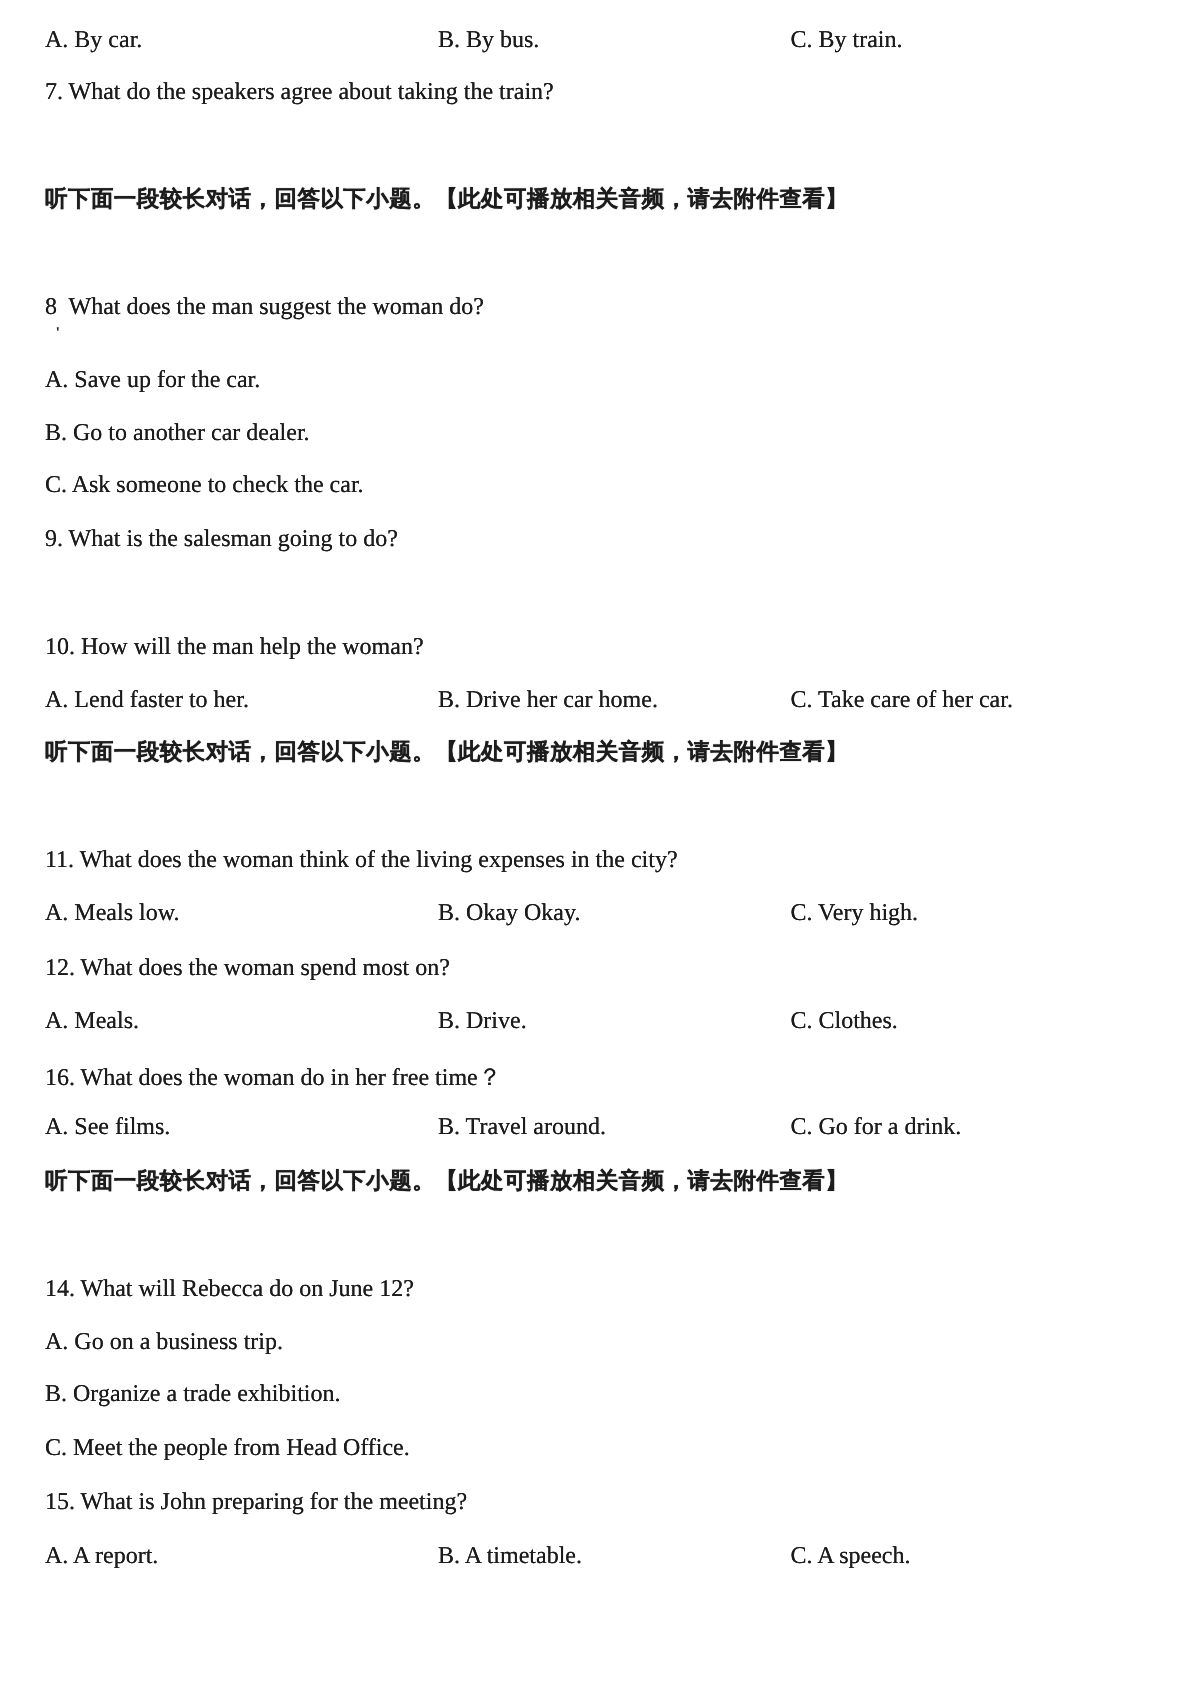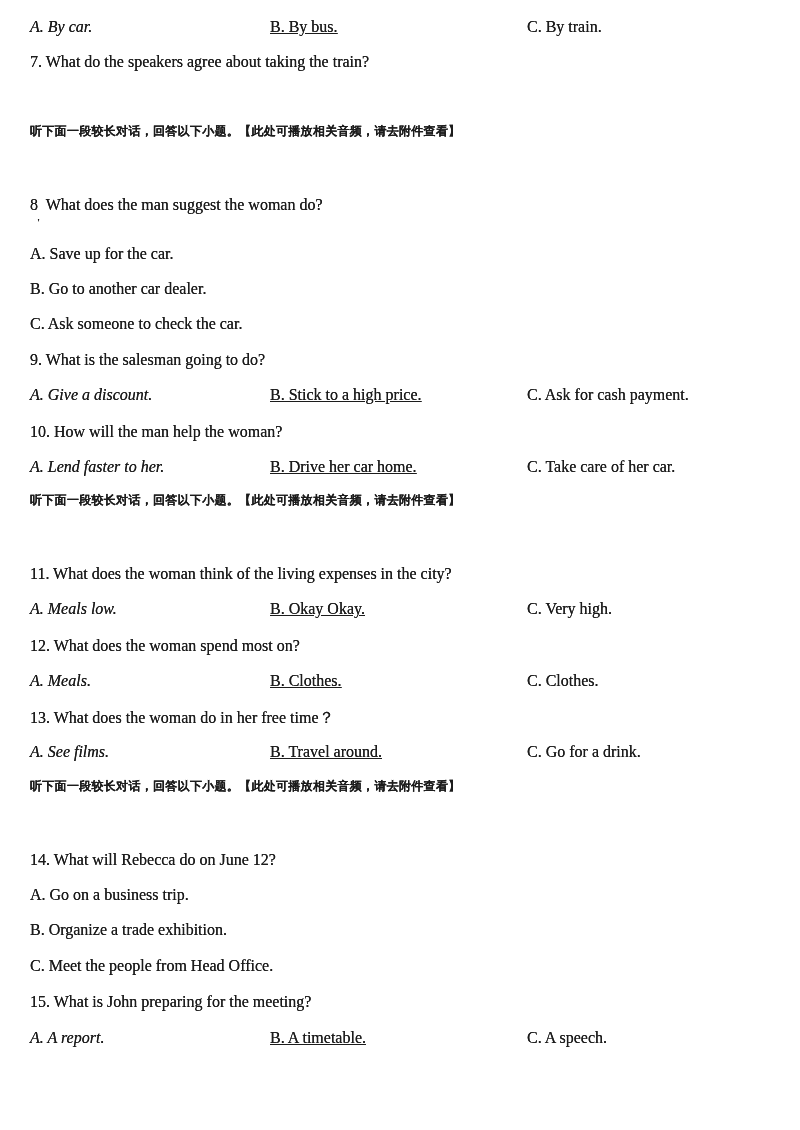--- a/index.html
+++ b/index.html
@@ -14,25 +14,25 @@
     overflow: hidden;
   }
   .line {
     position: absolute;
     left: 30px;
     right: 10px;
     height: 22px;
     white-space: nowrap;
     text-shadow: 0 0 0.4px #1c1c1c; 
   }
-  .row .col-a { position: absolute; left: 0; font-style: italic; }
-  .row .col-b { position: absolute; left: 240px; text-decoration: underline; }
+  .row .col-a { position: absolute; left: 0; }
+  .row .col-b { position: absolute; left: 262px; }
   .row .col-c { position: absolute; left: 497px; }
   .cn {
-    font-size: 12px;
+    font-size: 15px;
     font-weight: bold;
     letter-spacing: 0.3px;
     text-shadow: 0 0 0.5px #1c1c1c;
   }
   .stray {
     position: absolute;
     left: 37px;
     font-size: 11px;
     font-weight: bold;
   }
@@ -52,50 +52,45 @@
 
   <div class="line cn" style="top:123px">听下面一段较长对话，回答以下小题。【此处可播放相关音频，请去附件查看】</div>
 
   <div class="line" style="top:196px">8&nbsp; What does the man suggest the woman do?</div>
   <span class="stray" style="top:216px">'</span>
   <div class="line" style="top:245px">A. Save up for the car.</div>
   <div class="line" style="top:280px">B. Go to another car dealer.</div>
   <div class="line" style="top:315px">C. Ask someone to check the car.</div>
 
   <div class="line" style="top:351px">9. What is the salesman going to do?</div>
-  <div class="line row" style="top:386px">
-    <span class="col-a">A. Give a discount.</span>
-    <span class="col-b">B. Stick to a high price.</span>
-    <span class="col-c">C. Ask for cash payment.</span>
-  </div>
 
   <div class="line" style="top:423px">10. How will the man help the woman?</div>
   <div class="line row" style="top:458px">
     <span class="col-a">A. Lend faster to her.</span>
     <span class="col-b">B. Drive her car home.</span>
     <span class="col-c">C. Take care of her car.</span>
   </div>
 
   <div class="line cn" style="top:492px">听下面一段较长对话，回答以下小题。【此处可播放相关音频，请去附件查看】</div>
 
   <div class="line" style="top:565px">11. What does the woman think of the living expenses in the city?</div>
   <div class="line row" style="top:600px">
     <span class="col-a">A. Meals low.</span>
     <span class="col-b">B. Okay Okay.</span>
     <span class="col-c">C. Very high.</span>
   </div>
 
   <div class="line" style="top:637px">12. What does the woman spend most on?</div>
   <div class="line row" style="top:672px">
     <span class="col-a">A. Meals.</span>
-    <span class="col-b">B. Clothes.</span>
+    <span class="col-b">B. Drive.</span>
     <span class="col-c">C. Clothes.</span>
   </div>
 
-  <div class="line" style="top:708px">13. What does the woman do in her free time？</div>
+  <div class="line" style="top:708px">16. What does the woman do in her free time？</div>
   <div class="line row" style="top:743px">
     <span class="col-a">A. See films.</span>
     <span class="col-b">B. Travel around.</span>
     <span class="col-c">C. Go for a drink.</span>
   </div>
 
   <div class="line cn" style="top:778px">听下面一段较长对话，回答以下小题。【此处可播放相关音频，请去附件查看】</div>
 
   <div class="line" style="top:851px">14. What will Rebecca do on June 12?</div>
   <div class="line" style="top:921px">B. Organize a trade exhibition.</div>

